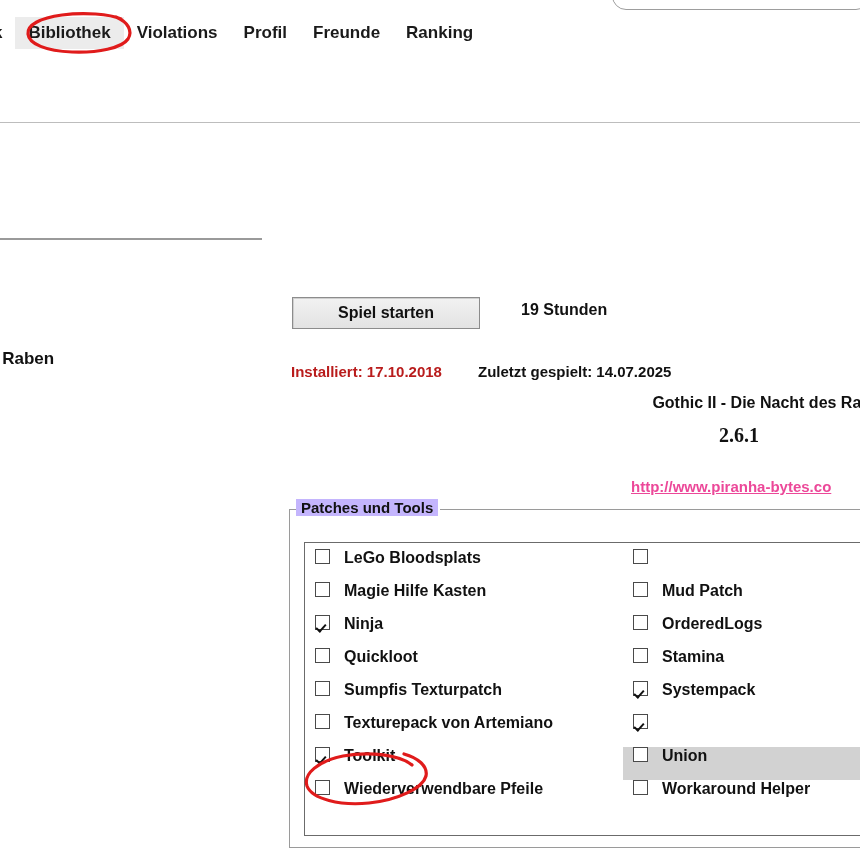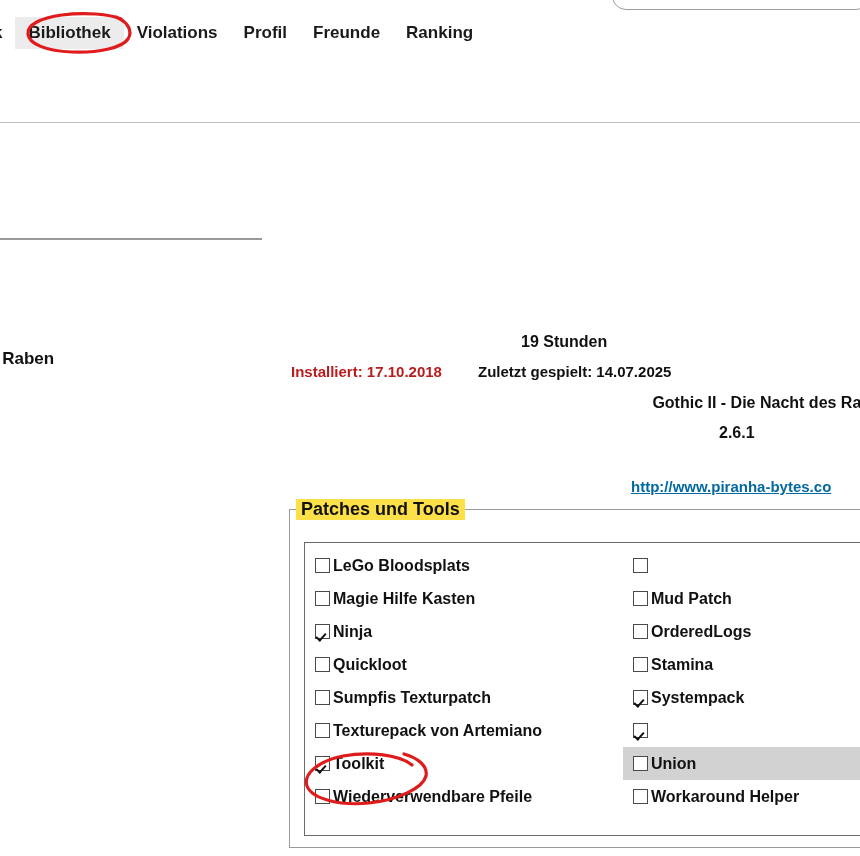--- a/index.html
+++ b/index.html
@@ -112,21 +112,20 @@
   }
 
   .hours-label {
     position: absolute;
     left: 521px;
     top: 301px;
     font-size: 16px;
     font-weight: bold;
     color: #111111;
     white-space: nowrap;
-    margin-top: 32px;
   }
 
   .installed-label {
     position: absolute;
     left: 291px;
     top: 363px;
     font-size: 15px;
     font-weight: bold;
     color: #b91c1c;
     white-space: nowrap;
@@ -148,33 +147,34 @@
     top: 394px;
     font-size: 16px;
     font-weight: bold;
     color: #111111;
     white-space: nowrap;
   }
   .version-right {
     position: absolute;
     left: 719px;
     top: 424px;
-    font-size: 16px;
-    font-weight: bold;
-    color: #111111;
-    white-space: nowrap;
+    font-size: 20px;
+    font-weight: bold;
+    color: #111111;
+    white-space: nowrap;
+    font-family: Liberation Serif, serif;
   }
 
   .website-link {
     position: absolute;
     left: 631px;
     top: 478px;
     font-size: 15px;
     font-weight: bold;
-    color: #0369a1;
+    color: #ec4899;
     text-decoration: underline;
     white-space: nowrap;
   }
 
   
   .groupbox {
     position: absolute;
     left: 289px;
     top: 509px;
     width: 586px;
@@ -189,23 +189,23 @@
     top: 0;
     height: 1px;
     background: #9a9a9a;
   }
   .groupbox::before { left: 0; width: 6px; }
   .groupbox::after  { left: 150px; right: 0; }
   .group-legend {
     position: absolute;
     left: 296px;
     top: 499px;
-    background: #fde047;
+    background: #c4b5fd;
     padding: 0 5px;
-    font-size: 18px;
+    font-size: 15px;
     font-weight: bold;
     color: #111111;
   }
 
   
   .list-panel {
     position: absolute;
     left: 304px;
     top: 542px;
     width: 562px;
@@ -215,22 +215,21 @@
   }
   .list-cols {
     position: absolute;
     inset: 0;
     display: block;
   }
   .chk-row {
     position: absolute;
     height: 33px;
     display: flex;
-    align-items: center;
-    gap: 3px;
+    gap: 14px;
     font-size: 16px;
     font-weight: bold;
     color: #111111;
     white-space: nowrap;
     padding-left: 10px;
   }
   .chk-row.col-a { left: 0px; width: 300px; }
   .chk-row.col-b { left: 318px; width: 244px; }
   .chk-row.sel { background: #d2d2d2; }
 
@@ -282,20 +281,21 @@
     <div class="nav-item">Profil</div>
     <div class="nav-item">Freunde</div>
     <div class="nav-item">Ranking</div>
   </div>
 
   <div class="hline hline-top"></div>
   <div class="hline hline-title"></div>
 
   <div class="left-subtitle">s Raben</div>
 
+  <div class="launch-btn">Spiel starten</div>
   <div class="hours-label">19 Stunden</div>
   <div class="installed-label">Installiert: 17.10.2018</div>
   <div class="lastplayed-label">Zuletzt gespielt: 14.07.2025</div>
   <div class="game-title-right">Gothic II - Die Nacht des Rabe</div>
   <div class="version-right">2.6.1</div>
   <a class="website-link" href="#">http://www.piranha-bytes.co</a>
 
   <div class="groupbox"></div>
   <div class="group-legend">Patches und Tools</div>
 

